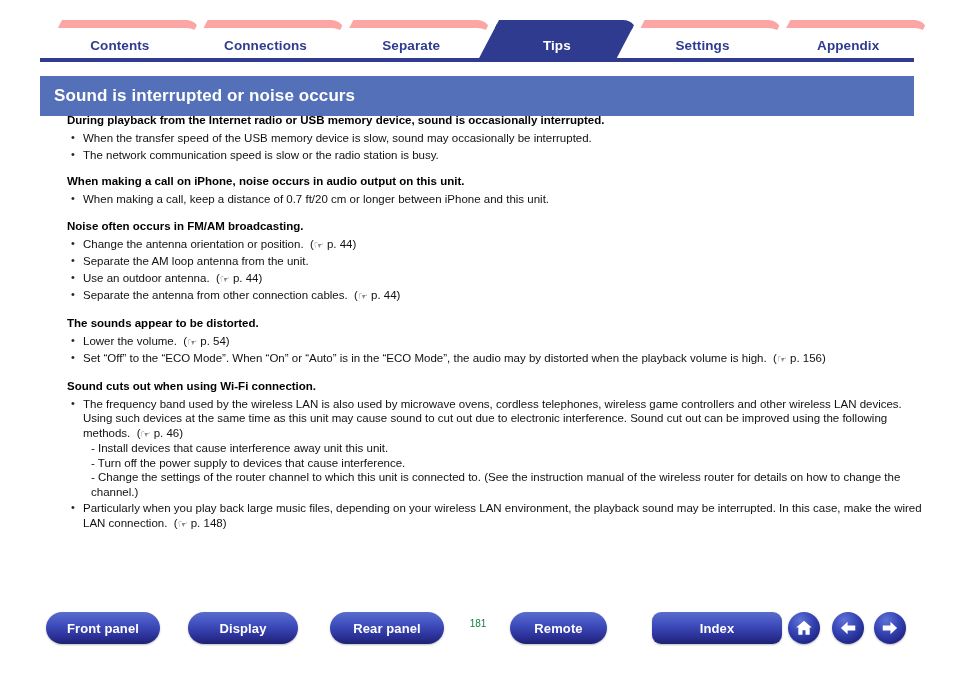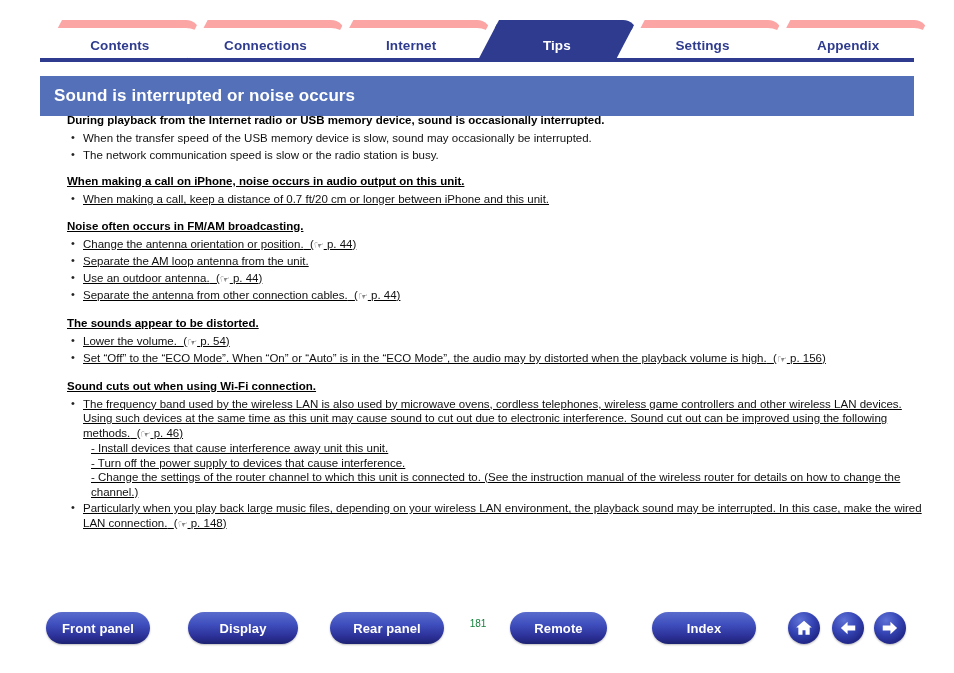--- a/index.html
+++ b/index.html
@@ -102,21 +102,21 @@
     width: 880px;
   }
   .sect { margin-bottom: 0; margin-left: 25px; }
   .sect-head {
     font-size: 11.5px;
     font-weight: bold;
     color: #000000;
     margin: 0 0 4px 0;
     line-height: 14px;
   }
-  .sect + .sect { margin-top: 12px; text-decoration: underline; }
+  .sect + .sect { margin-top: 12px; }
 
   ul.bullets {
     list-style: none;
     margin: 0;
     padding: 0;
   }
   ul.bullets > li {
     position: relative;
     padding-left: 16px;
     font-size: 11.5px;
@@ -170,25 +170,25 @@
     background: linear-gradient(to bottom, #5a6ccc 0%, #3f4fbe 38%, #2b2f96 78%, #1d2270 100%);
     color: #ffffff;
     font-size: 13px;
     font-weight: bold;
     display: flex;
     align-items: center;
     justify-content: center;
     box-shadow: 0 1px 2px rgba(0,0,0,0.25);
     letter-spacing: 0.1px;
   }
-  .pill.front { left: 46px;  width: 104px; }
+  .pill.front { left: 46px;  width: 114px; }
   .pill.display { left: 188px; width: 110px; }
   .pill.rear  { left: 330px; width: 114px; }
   .pill.remote{ left: 510px; width: 97px; }
-  .pill.index { left: 652px; width: 104px; }
+  .pill.index { left: 652px; width: 130px; border-radius: 9px; }
 
   .page-no {
     position: absolute;
     left: 456px;
     top: 6px;
     width: 44px;
     text-align: center;
     font-size: 10px;
     font-weight: normal;
     color: #15803d;
@@ -216,21 +216,21 @@
 
 <div class="tabbar">
   <div class="tabs" id="tabs-container">
       <div class="tab">
         <span class="tab-label">Contents</span>
       </div>
       <div class="tab">
         <span class="tab-label">Connections</span>
       </div>
       <div class="tab">
-        <span class="tab-label">Internet</span>
+        <span class="tab-label">Separate</span>
       </div>
       <div class="tab active">
         <span class="tab-label">Tips</span>
       </div>
       <div class="tab">
         <span class="tab-label">Settings</span>
       </div>
       <div class="tab">
         <span class="tab-label">Appendix</span>
       </div>

